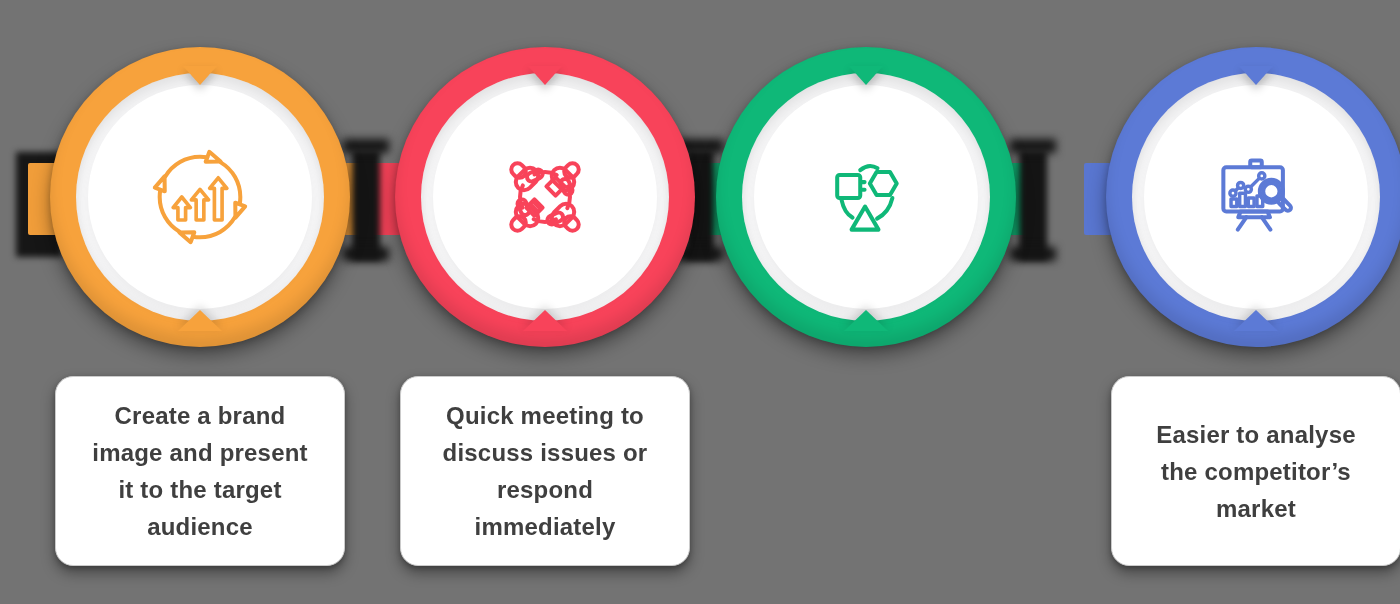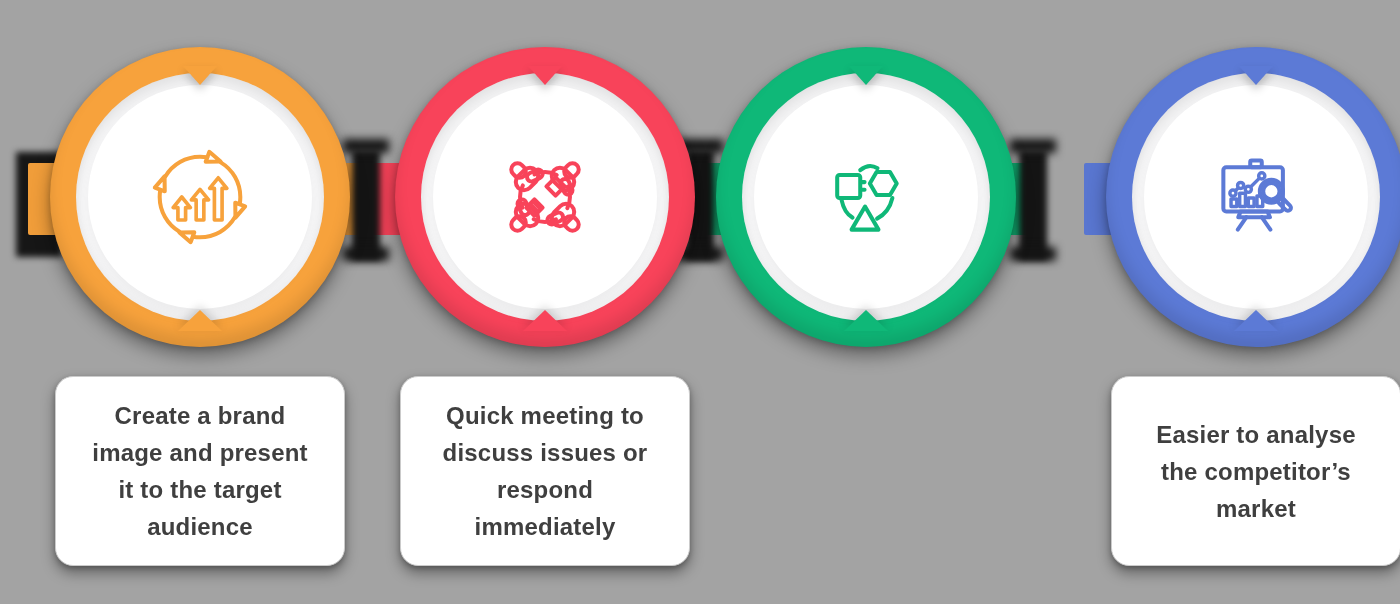--- a/index.html
+++ b/index.html
@@ -1,17 +1,17 @@
 <!DOCTYPE html>
 <html><head>
 <meta charset="utf-8">
 <style>
   html,body{margin:0;padding:0;background:#fff;}
   .canvas{
-    position:relative;width:1400px;height:604px;background:#a3a3a3;overflow:hidden;
+    position:relative;width:1400px;height:604px;background:#737373;overflow:hidden;
     font-family:"Liberation Sans","DejaVu Sans",sans-serif;
   }
   
   .end-shadow{position:absolute;top:152px;height:105px;width:46px;background:#161616;filter:blur(3px);z-index:0;}
   .gap-shadow{position:absolute;z-index:2;}
   .gap-stem{position:absolute;top:150px;height:110px;width:28px;background:#141414;filter:blur(3px);}
   .gap-flare{position:absolute;height:14px;width:46px;background:#141414;filter:blur(4px);}
   
   .step{position:absolute;top:0;width:344px;height:604px;}
   .tab{position:absolute;left:0;top:163px;width:344px;height:72px;border-radius:2px;

